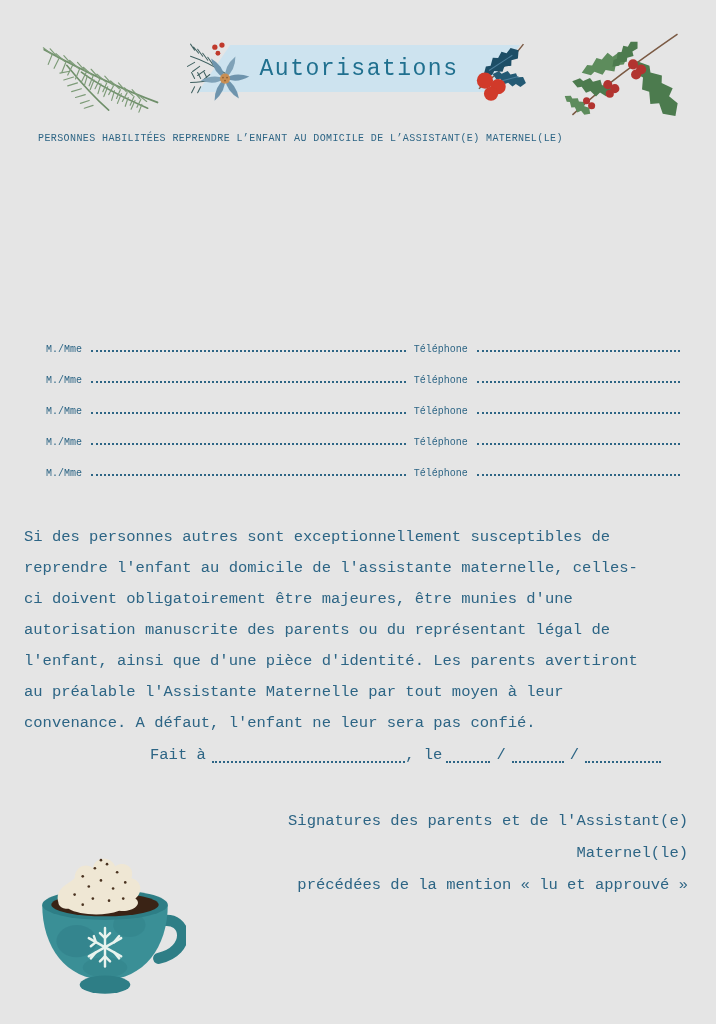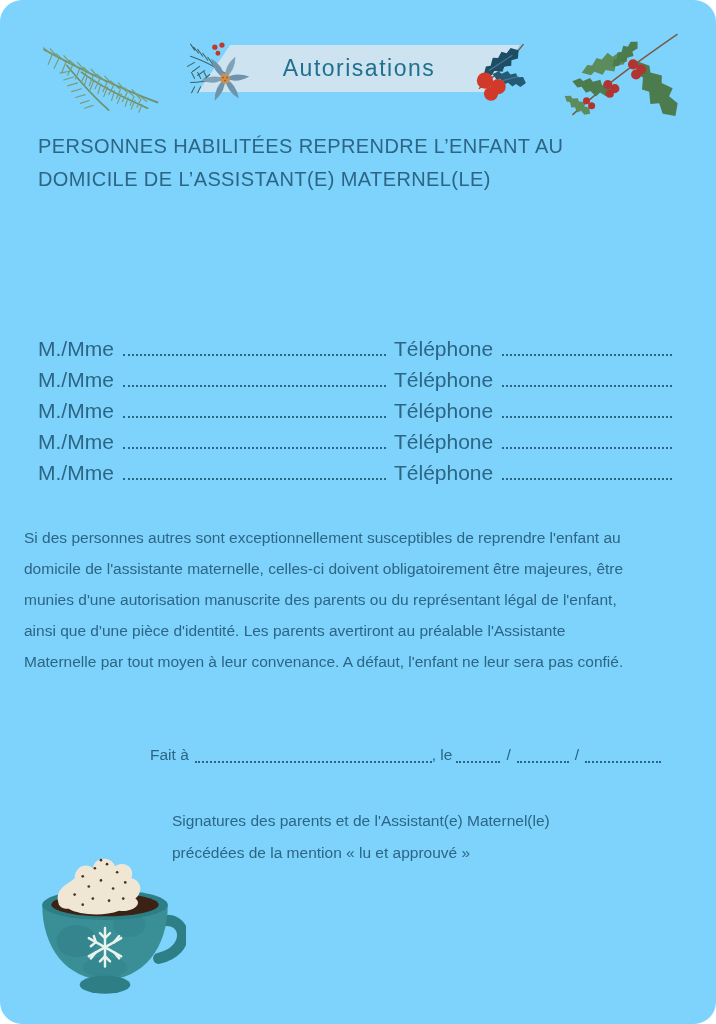--- a/index.html
+++ b/index.html
@@ -1,63 +1,63 @@
 <!DOCTYPE html>
 <html><head>
 <meta charset="utf-8">
 <style>
   html,body { margin:0; padding:0; background:#ffffff; }
   .page {
-    position:relative; width:716px; height:1024px; background:#7dd3fc;
-    font-family:Liberation Sans, sans-serif; color:#2d6585; overflow:hidden;border-radius:22px;
+    position:relative; width:716px; height:1024px; background:#e5e5e5;
+    font-family:Liberation Mono, monospace; color:#2d6585; overflow:hidden;
   }
   svg.deco { position:absolute; display:block; }
   .pine-tl   { left:22px;  top:40px;  width:148px; height:78px; }
   .holly-tr  { left:562px; top:26px;  width:132px; height:96px; }
   .flower-bl { left:184px; top:36px;  width:82px;  height:76px; z-index:2; }
   .berry-br  { left:448px; top:36px;  width:82px;  height:76px; z-index:2; }
   .mug-bl    { left:24px;  top:853px; width:162px; height:154px; }
 
   .ribbon {
     position:absolute; left:198px; top:45px; width:322px; height:47px;
     background:#cde3ef; z-index:1;
     clip-path:polygon(10% 0, 100% 0, 90% 100%, 0 100%);
     display:flex; align-items:center; justify-content:center;
   }
   .ribbon-title {
     font-size:23px; color:#20708f; letter-spacing:1.5px;
   }
 
   .heading {
     position:absolute; left:38px; top:122px; width:602px;
-    font-size:20px; line-height:33px; letter-spacing:0.4px;margin-top:8px;
+    font-size:10px; line-height:33px; letter-spacing:0.4px;
   }
   .para { position:absolute; font-size:15.5px; line-height:31px; }
   .intro     { left:38px; top:214px; width:608px; }
   .exception { left:24px; top:522px; width:614px; }
 
-  .rows { position:absolute; left:38px; top:337px; width:634px; font-size:21px; }
+  .rows { position:absolute; left:46px; top:337px; width:634px; font-size:10px; }
   .row  { display:flex; align-items:baseline; height:31px; }
   .dots { height:13px; border-bottom:2px dotted #2d6585; }
   .dots-name  { flex:1.55; margin:0 8px 0 9px; }
   .dots-phone { flex:1; margin-left:9px; }
 
   .date-line {
     position:absolute; left:150px; top:746px; width:511px;
     display:flex; align-items:center; font-size:15.5px;
   }
   .date-line .dots-place { flex:1; margin-left:6px; }
   .date-line .dots-d { width:44px; margin:0 4px; }
   .date-line .dots-m { width:52px; margin:0 4px; }
   .date-line .dots-y { width:76px; margin-left:4px; }
   .date-line .sep { margin:0 2px; }
 
   .signatures {
     position:absolute; left:172px; top:805px; width:516px;
-    text-align:left; font-size:15.5px; line-height:32px;
+    text-align:right; font-size:15.5px; line-height:32px;
   }
 </style>
 </head>
 <body>
 
 <div class="page">
 
   <svg class="deco pine-tl" viewBox="0 0 150 80">
     <g fill="none" stroke="#6f8f6a" stroke-linecap="round">
       <path d="M22 10 C55 28 95 48 138 64" stroke-width="2"></path>

